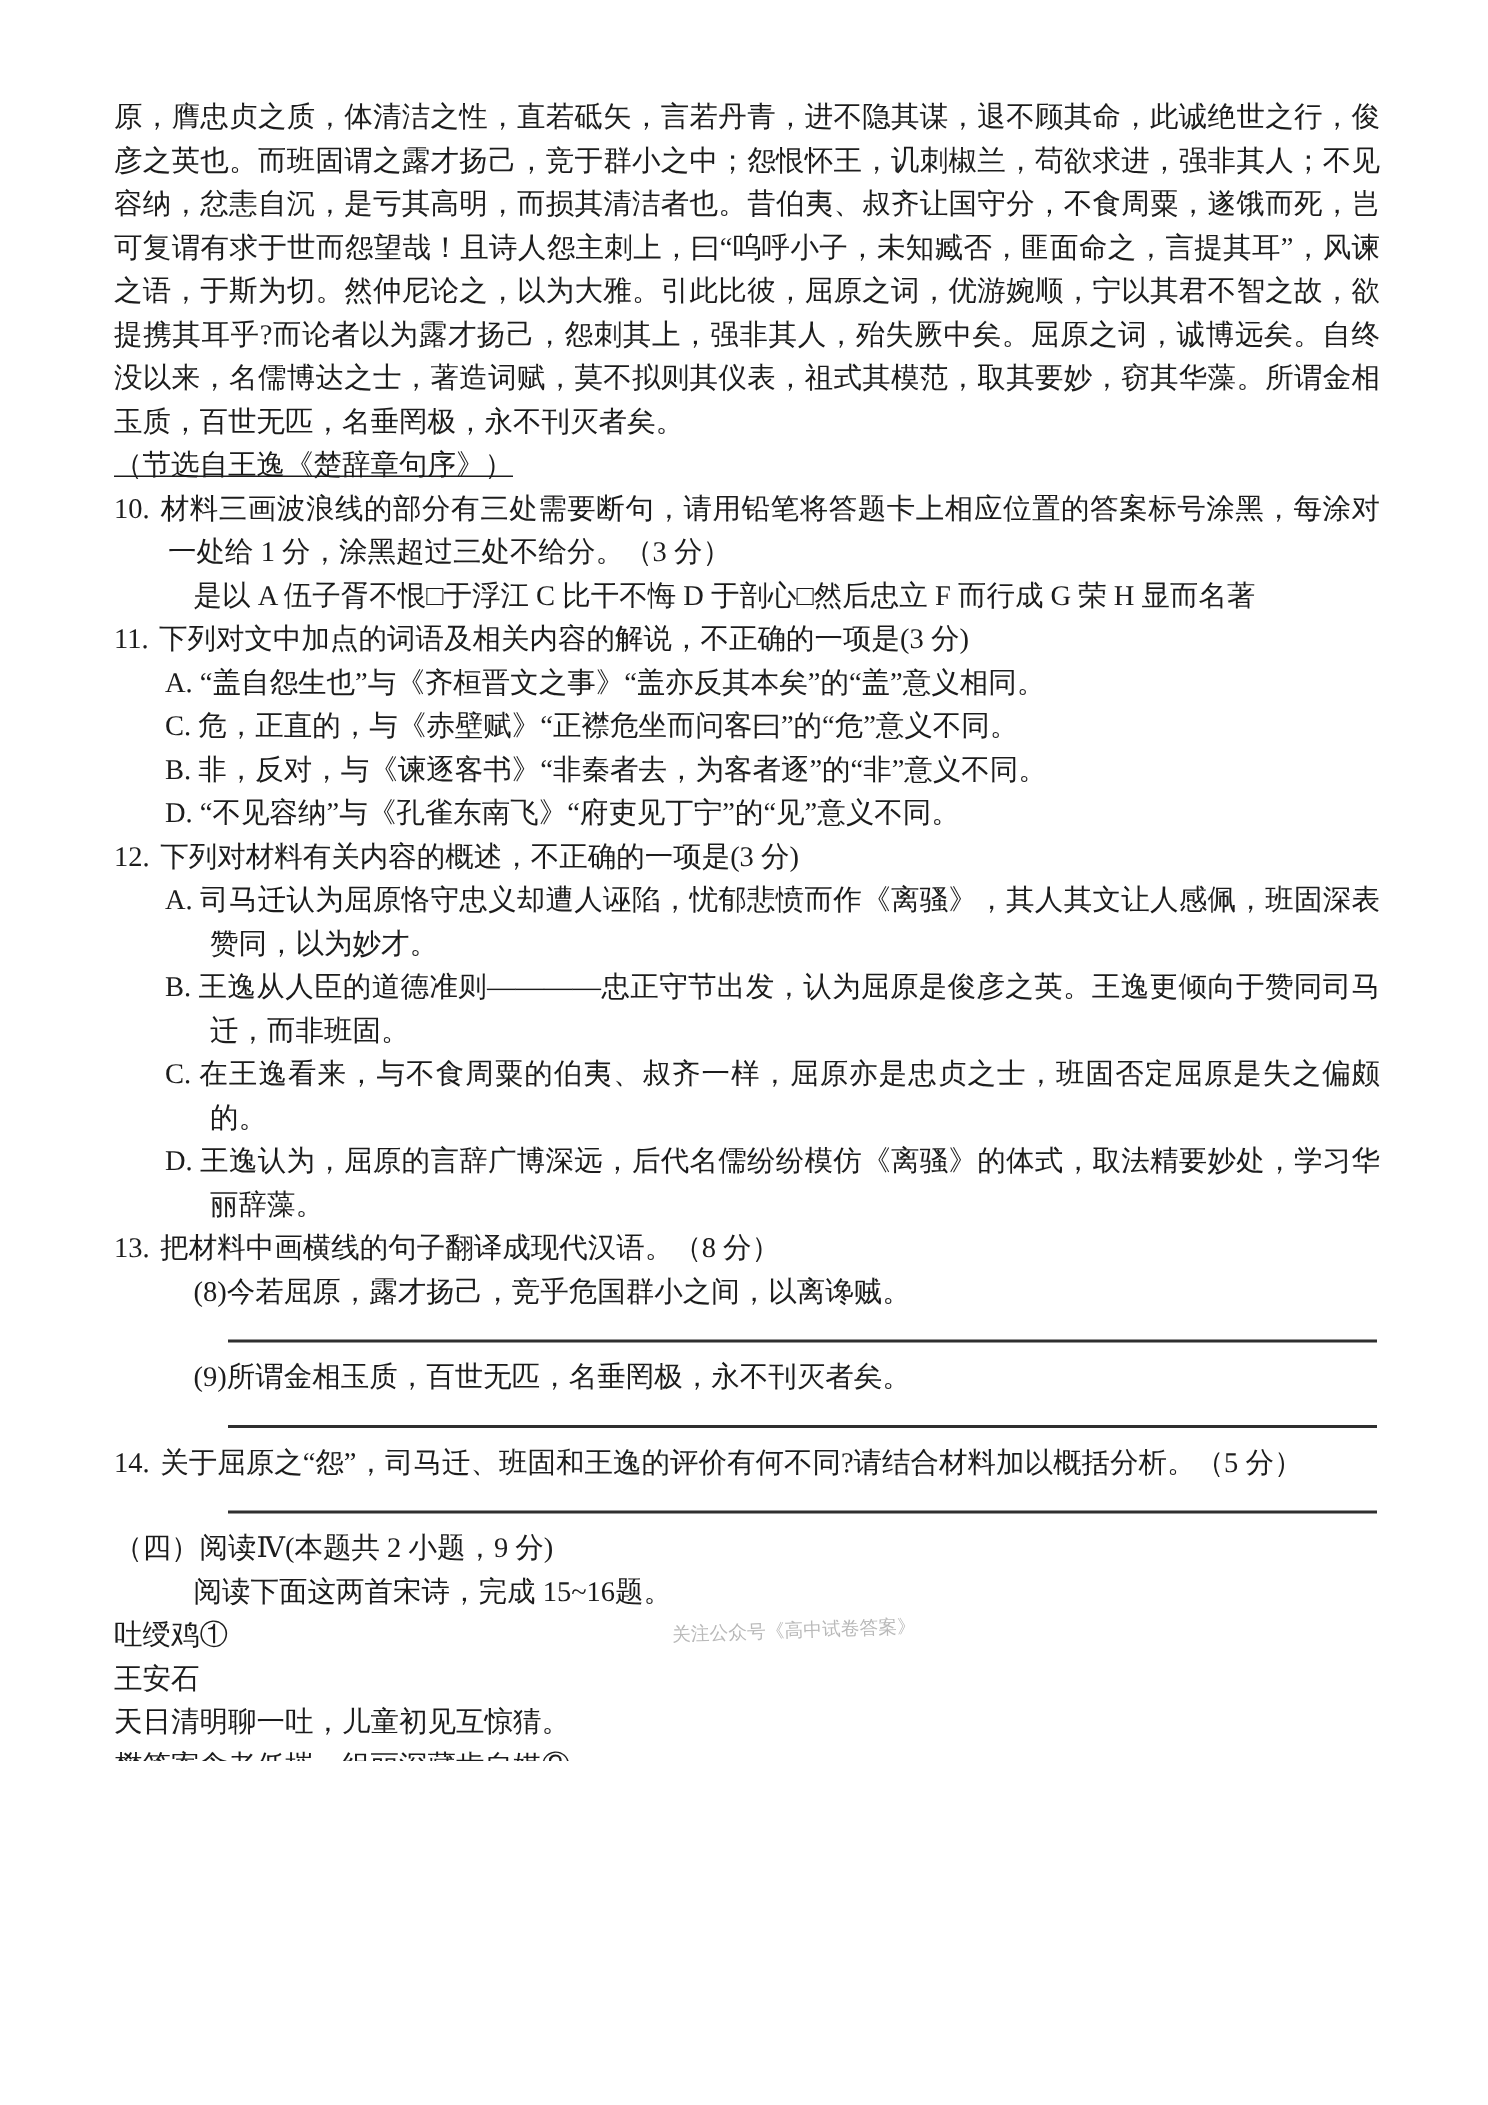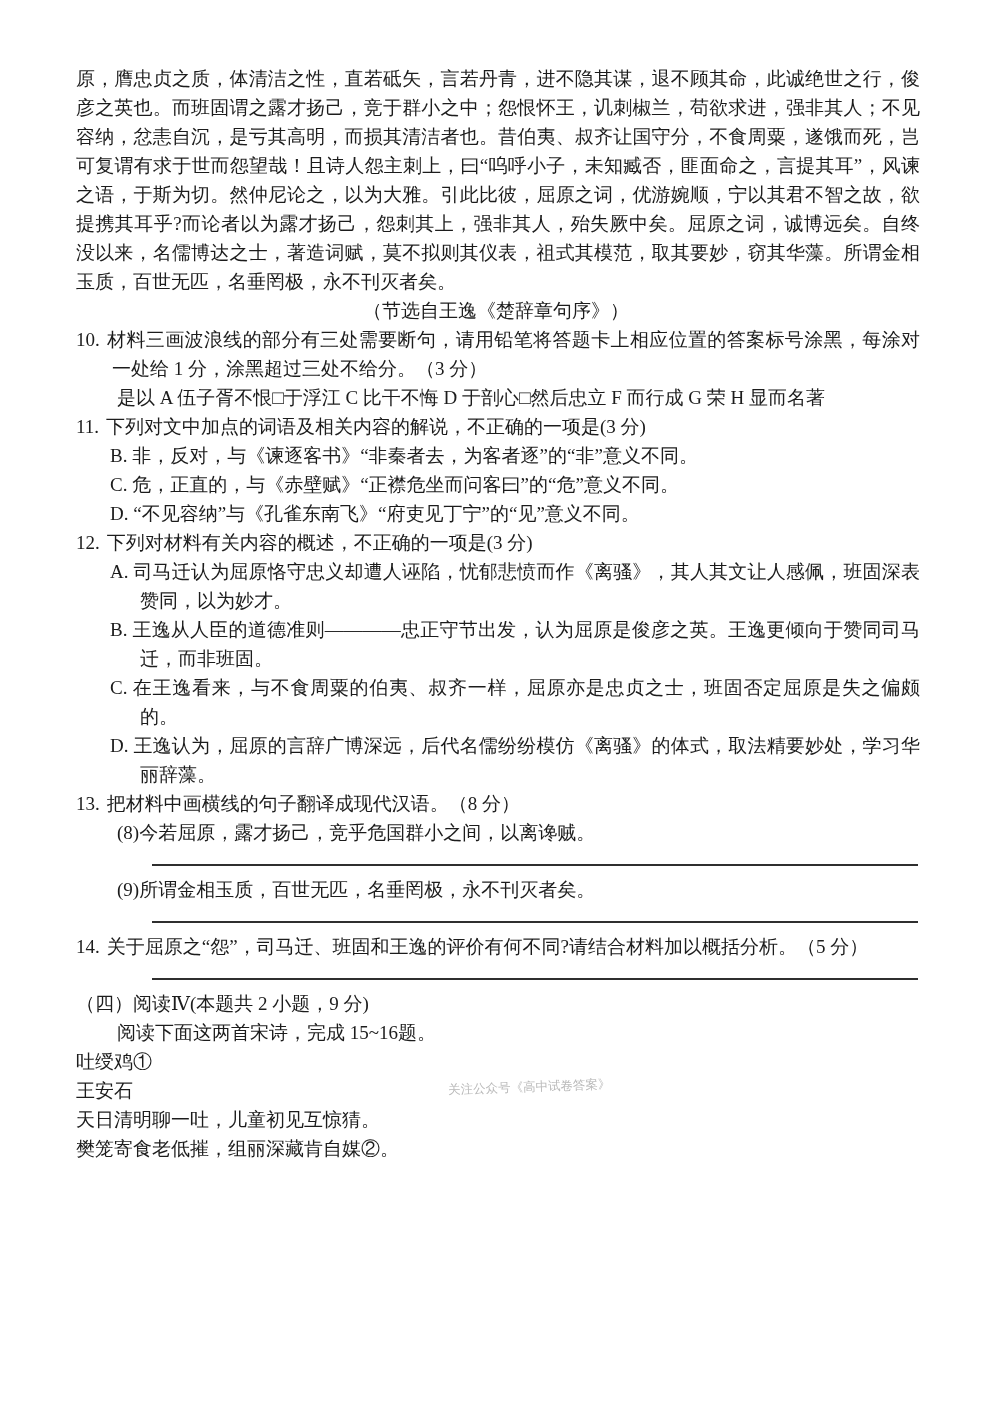--- a/index.html
+++ b/index.html
@@ -12,24 +12,24 @@
     background: #ffffff;
     color: #1c1c1c;
     font-family: "Liberation Serif", "DejaVu Serif", serif;
     font-size: 19px;
     line-height: 29px;
     padding: 64px 72px 0 76px;
     overflow: hidden;
   }
   p, div { margin: 0; padding: 0; }
   .passage { text-align: justify; }
-  .attribution { text-align: center; padding-right: 4px; }
+  .attribution { text-align: left; padding-right: 4px; text-decoration: underline; }
   .q { padding-left: 36px; text-indent: -36px; text-align: justify; font-family: Liberation Serif, serif; }
   .qnum { margin-right: 7px; }
-  .indent { margin-left: 41px; text-align: justify; }
+  .indent { margin-left: 53px; text-align: justify; }
   .opt { margin-left: 34px; text-align: justify; }
   .hangopt { padding-left: 30px; text-indent: -30px; }
   .answer-line {
     border-top: 2px solid #2f2f2f;
     margin: 17px 2px 9px 76px;
     height: 0;
   }
   .section-heading { text-align: justify; }
   .poem { text-align: left; }
   .footer { text-align: left; margin-top: 26px; font-size: 18px; }
@@ -49,22 +49,23 @@
 
 <div class="page">
 
   <p class="passage">原，膺忠贞之质，体清洁之性，直若砥矢，言若丹青，进不隐其谋，退不顾其命，此诚绝世之行，俊彦之英也。而班固谓之露才扬己，竞于群小之中；怨恨怀王，讥刺椒兰，苟欲求进，强非其人；不见容纳，忿恚自沉，是亏其高明，而损其清洁者也。昔伯夷、叔齐让国守分，不食周粟，遂饿而死，岂可复谓有求于世而怨望哉！且诗人怨主刺上，曰“呜呼小子，未知臧否，匪面命之，言提其耳”，风谏之语，于斯为切。然仲尼论之，以为大雅。引此比彼，屈原之词，优游婉顺，宁以其君不智之故，欲提携其耳乎?而论者以为露才扬己，怨刺其上，强非其人，殆失厥中矣。屈原之词，诚博远矣。自终没以来，名儒博达之士，著造词赋，莫不拟则其仪表，祖式其模范，取其要妙，窃其华藻。所谓金相玉质，百世无匹，名垂罔极，永不刊灭者矣。</p>
   <p class="attribution">（节选自王逸《楚辞章句序》）</p>
 
   <div class="q"><span class="qnum">10.</span><span>材料三画波浪线的部分有三处需要断句，请用铅笔将答题卡上相应位置的答案标号涂黑，每涂对一处给 1 分，涂黑超过三处不给分。（3 分）</span></div>
   <div class="indent">是以 A 伍子胥不恨□于浮江 C 比干不悔 D 于剖心□然后忠立 F 而行成 G 荣 H 显而名著</div>
 
   <div class="q"><span class="qnum">11.</span><span>下列对文中加点的词语及相关内容的解说，不正确的一项是(3 分)</span></div>
+  <div class="opt">A. “盖自怨生也”与《齐桓晋文之事》“盖亦反其本矣”的“盖”意义相同。</div>
+  <div class="opt">C. 危，正直的，与《赤壁赋》“正襟危坐而问客曰”的“危”意义不同。</div>
   <div class="opt">B. 非，反对，与《谏逐客书》“非秦者去，为客者逐”的“非”意义不同。</div>
-  <div class="opt">C. 危，正直的，与《赤壁赋》“正襟危坐而问客曰”的“危”意义不同。</div>
   <div class="opt">D. “不见容纳”与《孔雀东南飞》“府吏见丁宁”的“见”意义不同。</div>
 
   <div class="q"><span class="qnum">12.</span><span>下列对材料有关内容的概述，不正确的一项是(3 分)</span></div>
   <div class="opt hangopt">A. 司马迁认为屈原恪守忠义却遭人诬陷，忧郁悲愤而作《离骚》，其人其文让人感佩，班固深表赞同，以为妙才。</div>
   <div class="opt hangopt">B. 王逸从人臣的道德准则————忠正守节出发，认为屈原是俊彦之英。王逸更倾向于赞同司马迁，而非班固。</div>
   <div class="opt hangopt">C. 在王逸看来，与不食周粟的伯夷、叔齐一样，屈原亦是忠贞之士，班固否定屈原是失之偏颇的。</div>
   <div class="opt hangopt">D. 王逸认为，屈原的言辞广博深远，后代名儒纷纷模仿《离骚》的体式，取法精要妙处，学习华丽辞藻。</div>
 
   <div class="q"><span class="qnum">13.</span><span>把材料中画横线的句子翻译成现代汉语。（8 分）</span></div>
   <div class="indent">(8)今若屈原，露才扬己，竞乎危国群小之间，以离谗贼。</div>

